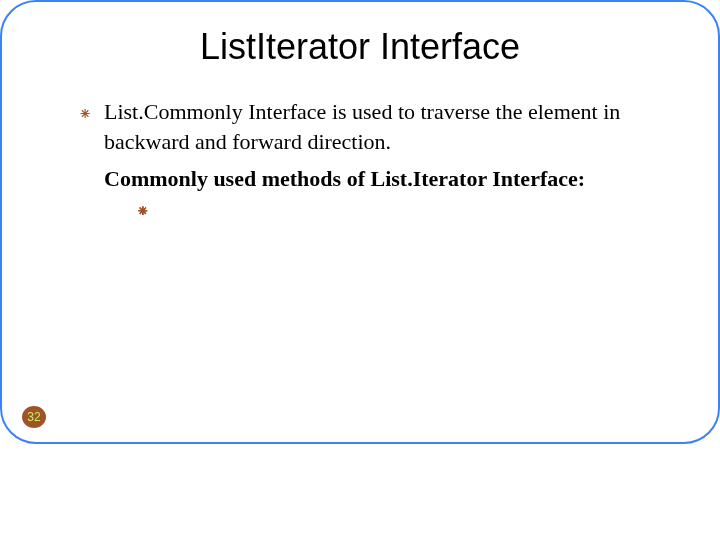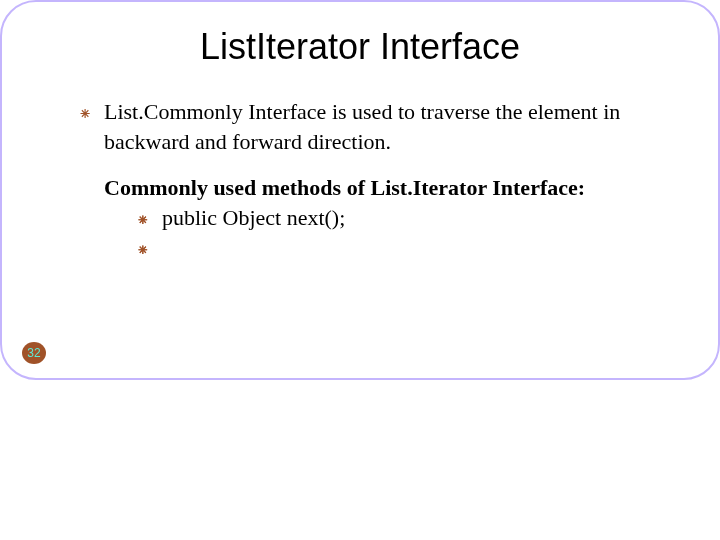--- a/index.html
+++ b/index.html
@@ -8,22 +8,22 @@
     width: 720px;
     height: 540px;
     background: #fff;
     font-family: "Times New Roman", Times, serif;
     color: #000;
   }
   .slide {
     position: relative;
     box-sizing: border-box;
     width: 720px;
-    height: 380px;
-    border: 2px solid #c4b5fd;
+    height: 444px;
+    border: 2px solid #3b82f6;
     border-radius: 36px;
     padding: 18px 28px 28px 28px;
     overflow: hidden;
   }
   .title {
     text-align: center;
     font-size: 36px;
     font-weight: 400;
     margin: 6px 0 30px 0;
     font-family: Arial, Helvetica, sans-serif;
@@ -46,21 +46,21 @@
     font-size: 18px;
     font-family: Arial, sans-serif;
   }
   .cont-line {
     padding-left: 24px;
     margin-bottom: 2px;
   }
   .bold-line {
     font-weight: bold;
     padding-left: 24px;
-    margin-top: 18px;
+    margin-top: 9px;
     margin-bottom: 2px;
   }
   .sublist {
     padding-left: 58px;
   }
   .bullet-lvl2 {
     position: relative;
     padding-left: 24px;
     margin-bottom: 1px;
   }
@@ -70,21 +70,21 @@
     top: 4px;
     color: #a05228;
     font-size: 17px;
     font-family: Arial, sans-serif;
   }
   .page-num {
     position: absolute;
     left: 20px;
     bottom: 14px;
     background: #a05228;
-    color: #5eead4;
+    color: #bef264;
     width: 24px;
     height: 22px;
     border-radius: 50%;
     font-size: 12px;
     font-family: Arial, sans-serif;
     display: flex;
     align-items: center;
     justify-content: center;
   }
 </style>
@@ -104,21 +104,20 @@
     <div class="cont-line">backward and forward direction.</div>
 
     <div class="bold-line">Commonly used methods of List.Iterator Interface:</div>
 
     <div class="sublist">
       <div class="bullet-lvl2">
         <span class="icon">⁕</span>
       </div>
       <div class="bullet-lvl2">
         <span class="icon">⁕</span>
-        <span>public Object next();</span>
       </div>
       <div class="bullet-lvl2">
         <span class="icon">⁕</span>
       </div>
       <div class="bullet-lvl2">
         <span class="icon">⁕</span>
       </div>
     </div>
 
   </div>

